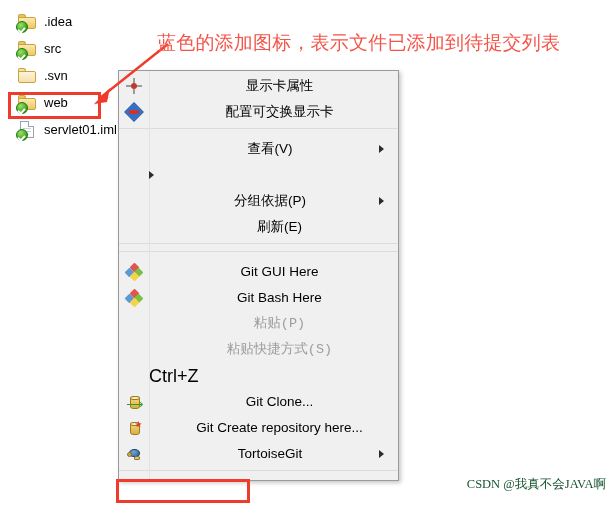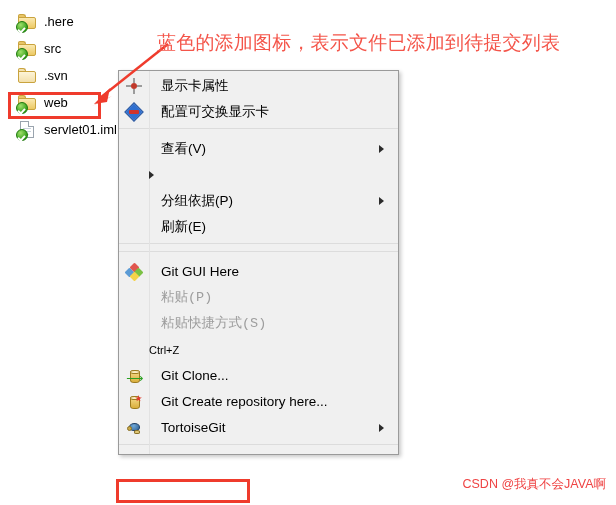--- a/index.html
+++ b/index.html
@@ -173,20 +173,21 @@
     width: 1px;
     background: #e2e2e2;
   }
   .menu-item {
     position: relative;
     display: flex;
     align-items: center;
     height: 26px;
     padding-left: 0;
     box-sizing: border-box;
+    text-align: center;
   }
   .menu-gap {
     height: 4px;
     border-top: 1px solid #dcdcdc;
     margin: 3px 0 3px 0;
   }
   .mi-icon {
     position: relative;
     width: 30px;
     height: 26px;
@@ -195,21 +196,21 @@
   .mi-label {
     font-size: 13.5px;
     color: #000000;
     padding-left: 12px;
     white-space: nowrap;
     flex: 1 1 auto;
     line-height: 16px;
   }
   .menu-item.disabled .mi-label { color: #9d9d9d; font-family: Liberation Mono, monospace; }
   .mi-accel {
-    font-size: 11px;
+    font-size: 18px;
     color: #000000;
     padding-right: 14px;
     white-space: nowrap;
   }
   .mi-arrow {
     width: 0; height: 0;
     border-left: 5px solid #2b2b2b;
     border-top: 4px solid transparent;
     border-bottom: 4px solid transparent;
     margin-right: 14px;
@@ -372,37 +373,38 @@
     height: 24px;
     border: 3px solid #ef3b2c;
     box-sizing: border-box;
   }
 
   #watermark {
     position: absolute;
     right: 10px;
     bottom: 12px;
     font-size: 12.5px;
-    color: #ef4444;
+    color: #14532d;
     white-space: nowrap;
+    font-family: Liberation Serif, serif;
   }
 </style>
 </head>
 <body>
 
 <div id="file-list">
     <div class="file-row">
       <div class="file-icon-wrap">
         <div class="folder">
           <div class="tab"></div>
           <div class="body"></div>
         </div>
         <div class="ovl check"></div>
       </div>
-      <span class="file-label">.here</span>
+      <span class="file-label">.idea</span>
     </div>
     <div class="file-row">
       <div class="file-icon-wrap">
         <div class="folder">
           <div class="tab"></div>
           <div class="body"></div>
         </div>
         <div class="ovl check"></div>
       </div>
       <span class="file-label">src</span>
@@ -475,20 +477,31 @@
       <span class="mi-icon">
         <span class="ic ic-git">
           <i class="b"></i>
           <i class="r"></i>
           <i class="g"></i>
           <i class="y"></i>
         </span>
       </span>
       <span class="mi-label">Git GUI Here</span>
     </div>
+    <div class="menu-item">
+      <span class="mi-icon">
+        <span class="ic ic-git">
+          <i class="b"></i>
+          <i class="r"></i>
+          <i class="g"></i>
+          <i class="y"></i>
+        </span>
+      </span>
+      <span class="mi-label">Git Bash Here</span>
+    </div>
     <div class="menu-item disabled">
       <span class="mi-icon"></span>
       <span class="mi-label">粘贴(P)</span>
     </div>
     <div class="menu-item disabled">
       <span class="mi-icon"></span>
       <span class="mi-label">粘贴快捷方式(S)</span>
     </div>
     <div class="menu-item">
       <span class="mi-icon"></span>

